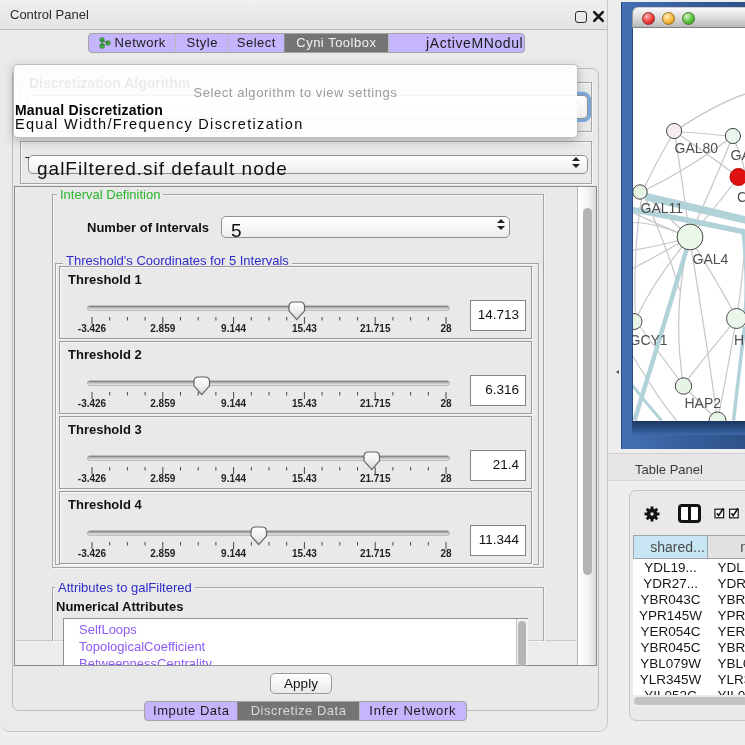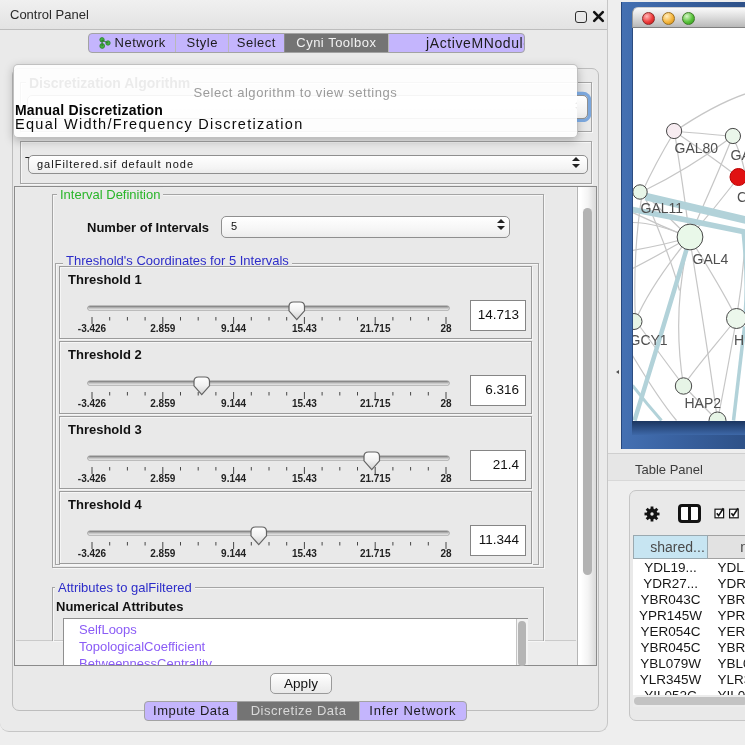--- a/index.html
+++ b/index.html
@@ -20,21 +20,21 @@
 #topTabs{left:88px;top:33px;width:437px;}
 #botTabs{left:144px;top:701px;width:323px;}
 #botTabs .tab.sel{color:#d9d9d9;}
 
 #content{left:12px;top:68px;width:585px;height:641px;background:#e9e9e9;
  border:1px solid #bdbdbd;border-radius:7px;}
 .grpLabel{font-size:13px;color:#2a2a2a;background:#e9e9e9;padding:0 3px;}
 .grpBox{border:1px solid #a5a5a5;box-shadow:1px 1px 0 #f6f6f6,inset 1px 1px 0 #f6f6f6;}
 
 .combo{background:linear-gradient(180deg,#ffffff,#f4f4f4 70%,#ececec);border:1px solid #8f8f8f;border-radius:5px;box-sizing:border-box;}
-.comboTxt{font-size:11px;color:#101010;text-align:center;}
+.comboTxt{font-size:19px;color:#101010;text-align:center;}
 .arrows{position:absolute;width:9px;}
 .arrows .up{position:absolute;left:0;top:0;width:0;height:0;border-left:4px solid transparent;border-right:4px solid transparent;border-bottom:4.5px solid #222;}
 .arrows .dn{position:absolute;left:0;top:6.5px;width:0;height:0;border-left:4px solid transparent;border-right:4px solid transparent;border-top:4.5px solid #222;}
 
 .thrBox{left:59px;width:473px;height:73px;background:#e9e9e9;border:1px solid #9b9b9b;box-sizing:border-box;box-shadow:1px 1px 0 #f6f6f6,inset 1px 1px 0 #f6f6f6;}
 .thrLab{position:absolute;left:8px;top:5px;font-size:13px;font-weight:bold;color:#111;}
 .track{position:absolute;left:28px;top:38.5px;width:361px;height:4.5px;border-radius:3px;
  background:linear-gradient(180deg,#787878,#c0c0c0 50%,#e8e8e8);box-shadow:0 0 0 0.6px #8f8f8f;}
 .tickLab{position:absolute;top:56px;width:50px;text-align:center;font-size:10px;font-weight:bold;color:#222;}
 .valBox{position:absolute;left:410px;top:33px;width:56px;height:31px;background:#fff;border:1px solid #858585;

